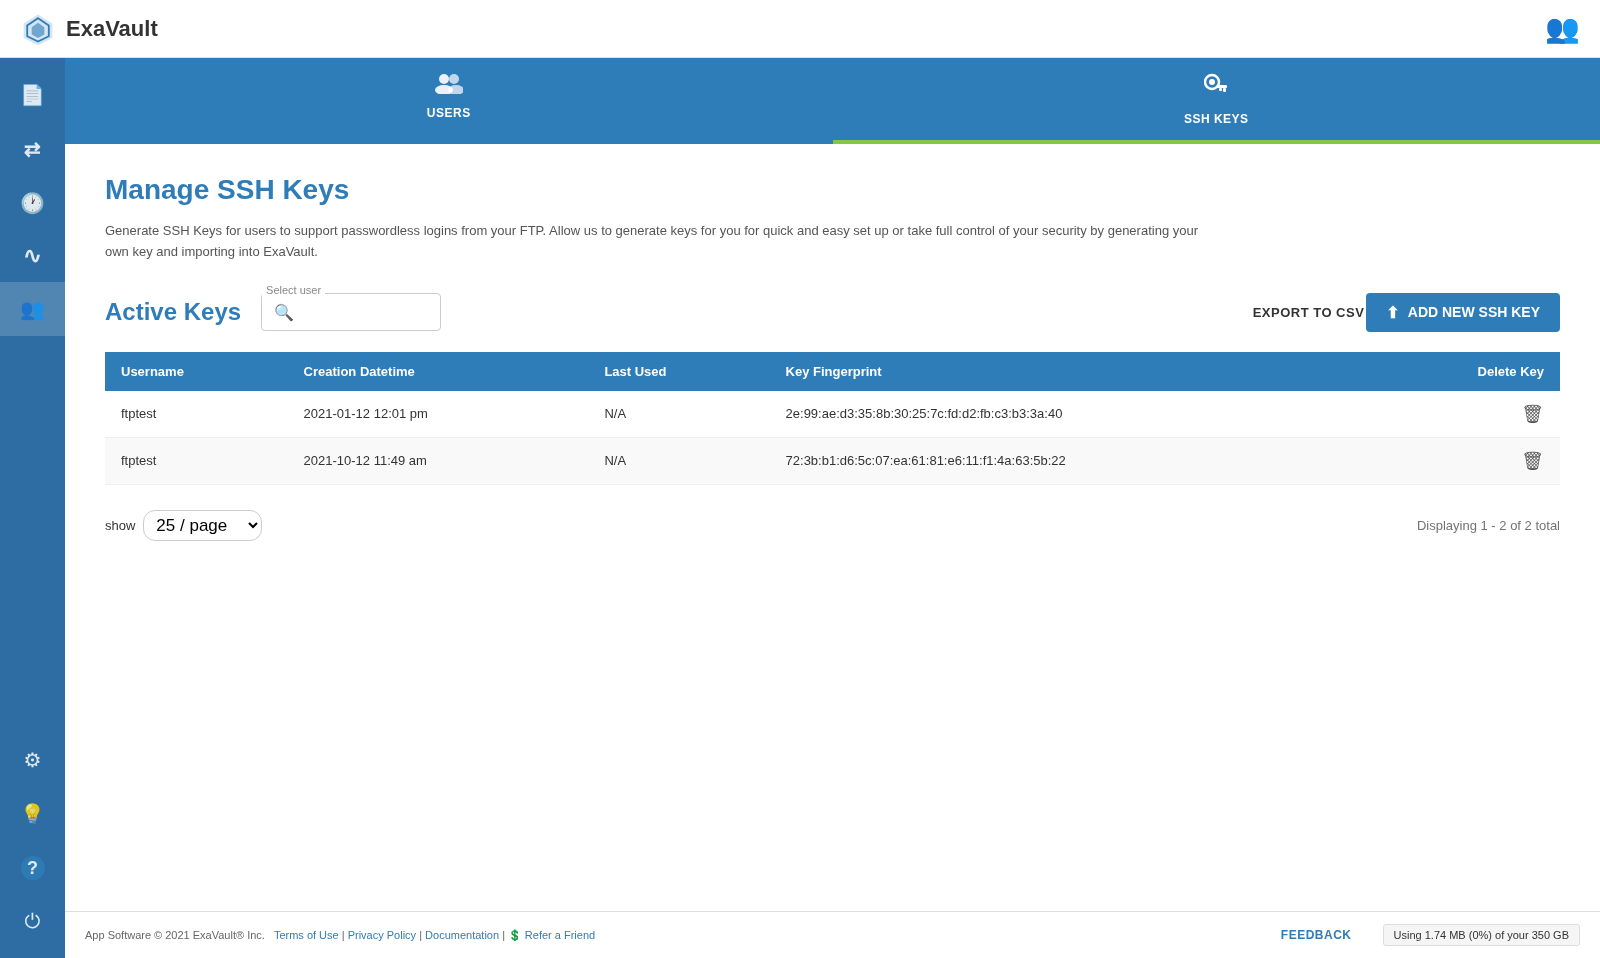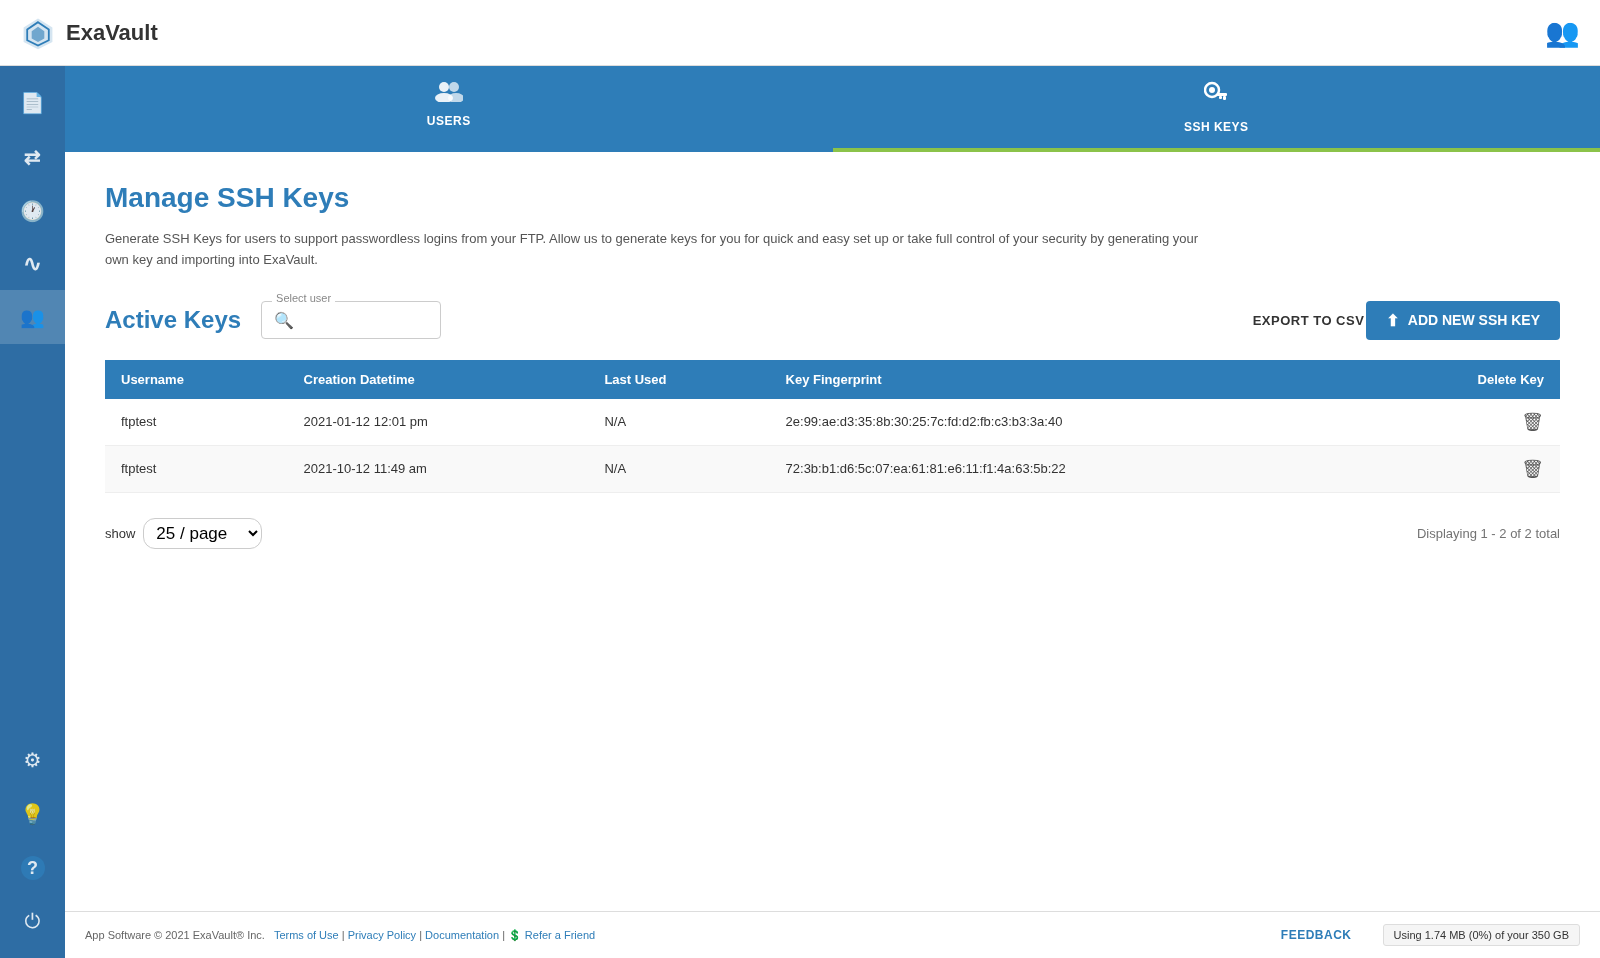--- a/index.html
+++ b/index.html
@@ -1,21 +1,21 @@
 <!DOCTYPE html>
 <html><head>
   <meta charset="utf-8">
   <style>
     * { box-sizing: border-box; margin: 0; padding: 0; }
     body { font-family: Arial, sans-serif; font-size: 14px; background: #f0f0f0; color: #333; height: 958px; width: 1600px; display: flex; flex-direction: column; }
 
     
     .top-header {
       background: #fff;
-      height: 66px;
+      height: 58px;
       display: flex;
       align-items: center;
       padding: 0 20px;
       border-bottom: 1px solid #ddd;
       justify-content: space-between;
       flex-shrink: 0;
     }
     .logo {
       display: flex;
       align-items: center;
@@ -161,21 +161,21 @@
       padding: 4px 12px;
       display: flex;
       align-items: center;
       gap: 8px;
       background: #fff;
       min-width: 180px;
     }
     .select-user-label {
       position: absolute;
       top: -10px;
-      left: 10px;
+      left: 0;
       background: #fff;
       padding: 0 4px;
       font-size: 11px;
       color: #888;
     }
     .select-user-field input {
       border: none;
       outline: none;
       font-size: 14px;
       width: 120px;

